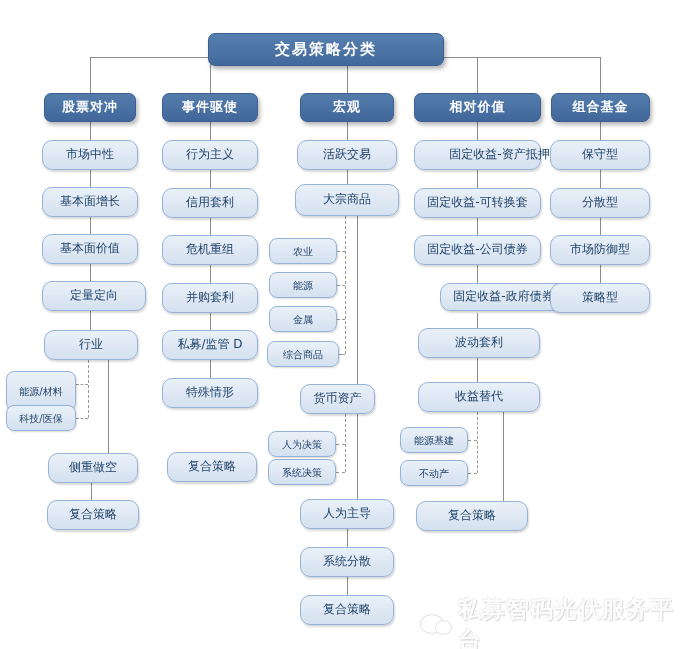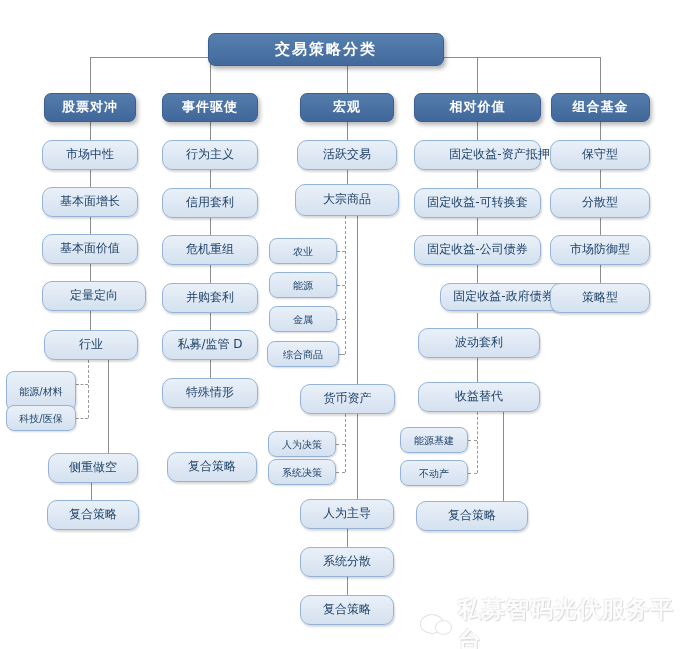--- a/index.html
+++ b/index.html
@@ -161,21 +161,21 @@
     </div>
     <div class="node sub" style="left: 269px; top: 272px; width: 68px; height: 26px;">
       <span>能源</span>
     </div>
     <div class="node sub" style="left: 269px; top: 306px; width: 68px; height: 26px;">
       <span>金属</span>
     </div>
     <div class="node sub" style="left: 267px; top: 341px; width: 72px; height: 26px; text-align: center;">
       <span>综合商品</span>
     </div>
-    <div class="node item" style="left: 300px; top: 384px; width: 95px; height: 30px;">
+    <div class="node item" style="left: 300px; top: 384px; width: 75px; height: 30px;">
       <span>货币资产</span>
     </div>
     <div class="node sub" style="left: 268px; top: 431px; width: 68px; height: 26px;">
       <span>人为决策</span>
     </div>
     <div class="node sub" style="left: 268px; top: 459px; width: 68px; height: 26px;">
       <span>系统决策</span>
     </div>
     <div class="node item" style="left: 300px; top: 499px; width: 94px; height: 30px;">
       <span>人为主导</span>

